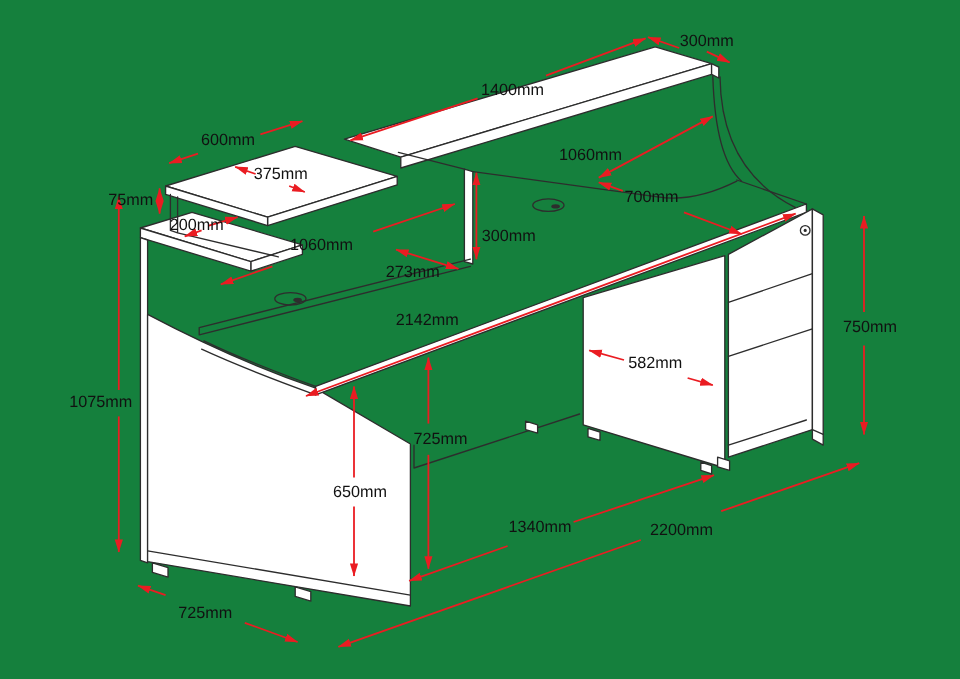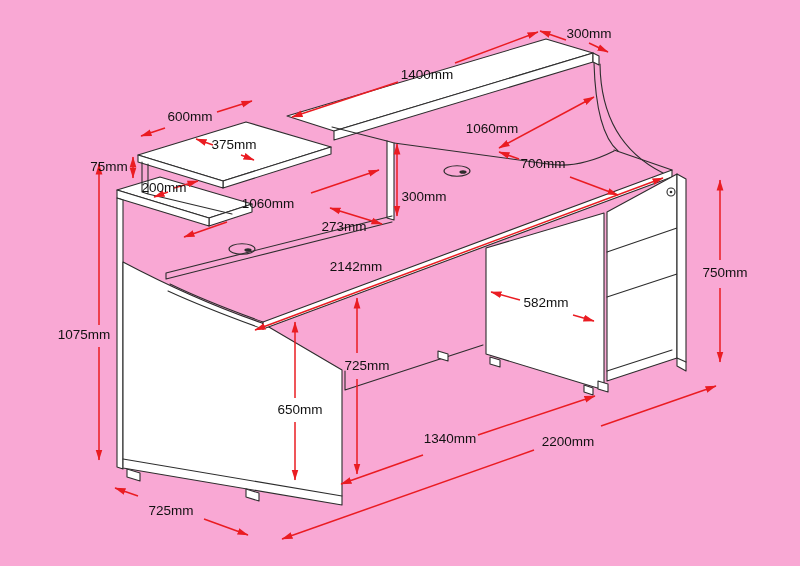--- a/index.html
+++ b/index.html
@@ -1,16 +1,16 @@
 <!DOCTYPE html>
 <html><head>
 <meta charset="utf-8">
 <style>
   html,body{margin:0;padding:0;background:#fff;}
-  .canvas{position:relative;width:800px;height:566px;background:#f9a8d4;overflow:hidden;
+  .canvas{position:relative;width:800px;height:566px;background:#15803d;overflow:hidden;
           font-family:"Liberation Sans",sans-serif;}
   svg{display:block;}
   .blk{stroke:#2d2d2d;stroke-width:1.1;fill:none;stroke-linejoin:round;stroke-linecap:round;}
   .blkf{stroke:#2d2d2d;stroke-width:1.1;fill:#ffffff;stroke-linejoin:round;}
   .dim{stroke:#ea1c22;stroke-width:1.5;fill:none;stroke-linecap:butt;}
   .dimlabel{fill:#111111;font-size:13.5px;text-anchor:middle;
             font-family:"Liberation Sans",sans-serif;}
 </style>
 </head>
 <body>

